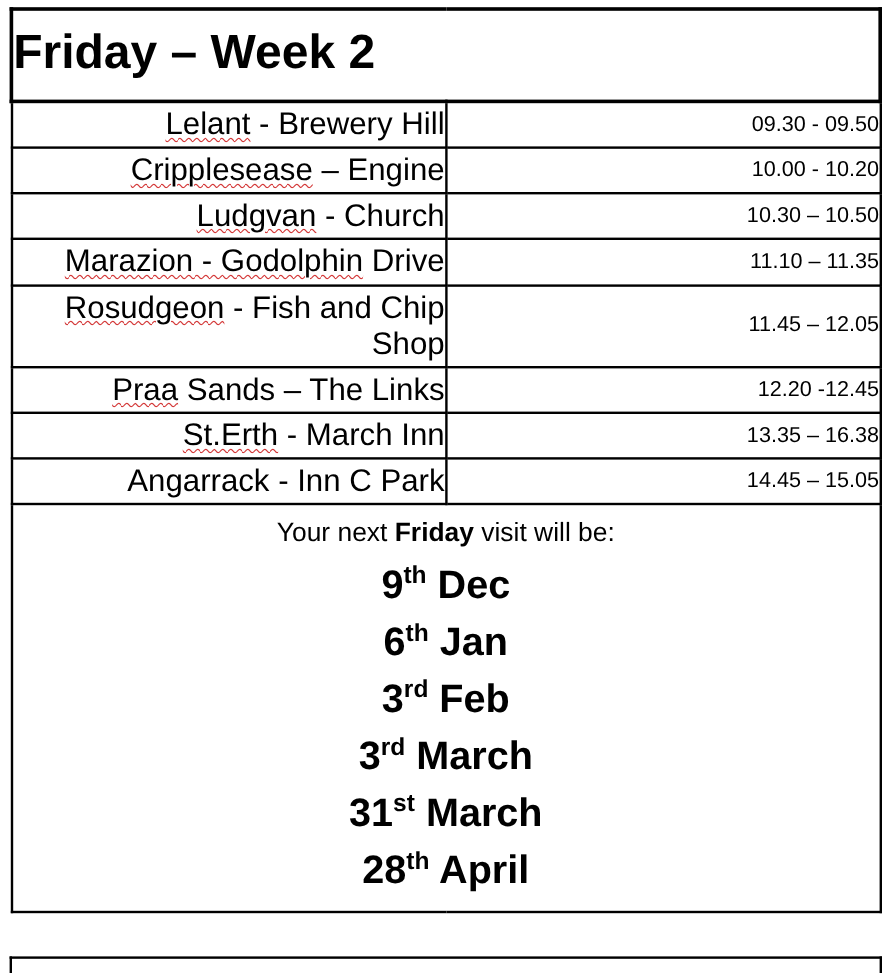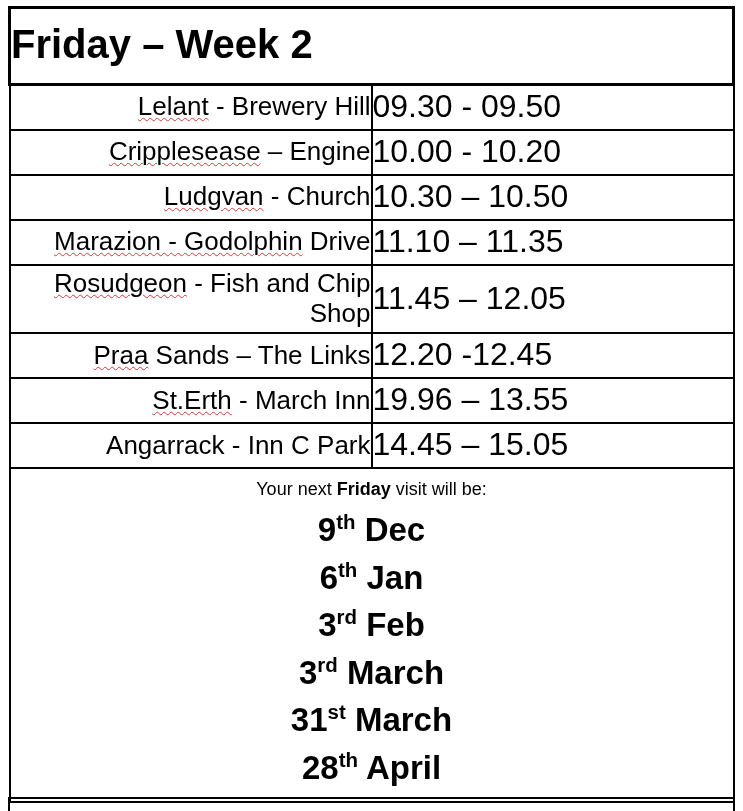--- a/index.html
+++ b/index.html
@@ -41,43 +41,43 @@
     border-width: 3px !important;
   }
   .place-cell {
     width: 430px;
     font-size: 26px;
     padding: 2px 0 4px 10px !important;
     line-height: 1.16;
     text-align: right;
   }
   .time-cell {
-    font-size: 32px;
-    text-align: left;
+    font-size: 18px;
+    text-align: right;
     padding: 2px 0 4px 0 !important;
     vertical-align: bottom;
   }
   .time-cell.mid { vertical-align: middle; }
   .squiggle {
     text-decoration: underline;
     text-decoration-style: wavy;
     text-decoration-color: #d43a3a;
     text-decoration-thickness: 1px;
     text-underline-offset: 2px;
   }
   .two-line { line-height: 1.16; }
   .footer-cell {
     text-align: center;
     font-size: 26px;
     padding: 6px 0 10px 0 !important;
     height: 300px;
     vertical-align: top;
   }
   .footer-head {
-    font-size: 18px;
+    font-size: 22px;
     margin: 4px 0 6px 0;
   }
   .footer-head b { font-weight: bold; }
   .date-line {
     font-size: 33px;
     font-weight: bold;
     line-height: 1.44;
     text-align: center;
   }
   .date-line sup {
@@ -132,21 +132,21 @@
         <td class="time-cell">11.45 – 12.05</td>
       </tr>
 
       <tr>
         <td class="place-cell"><span class="squiggle">Praa</span><span> Sands – The Links</span></td>
         <td class="time-cell mid">12.20 -12.45</td>
       </tr>
 
       <tr>
         <td class="place-cell"><span class="squiggle">St.Erth</span><span> - March Inn</span></td>
-        <td class="time-cell mid">19.96 – 13.55</td>
+        <td class="time-cell mid">13.35 – 16.38</td>
       </tr>
 
 
       <tr>
         <td class="place-cell">Angarrack - Inn C Park</td>
         <td class="time-cell mid">14.45 – 15.05</td>
       </tr>
 
       <tr>
         <td class="footer-cell" colspan="2">

